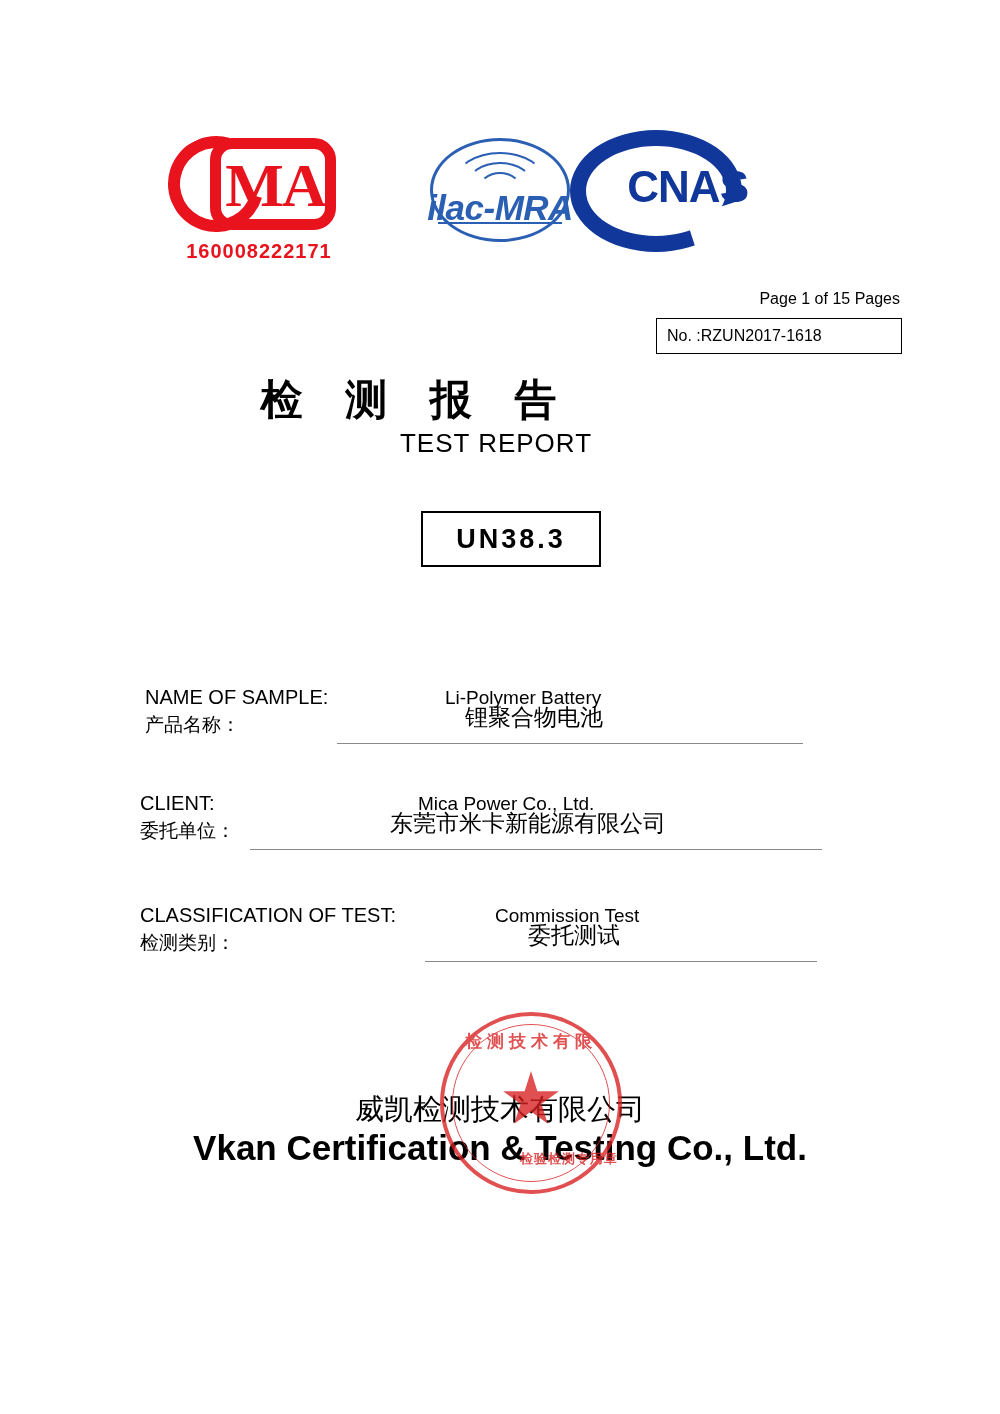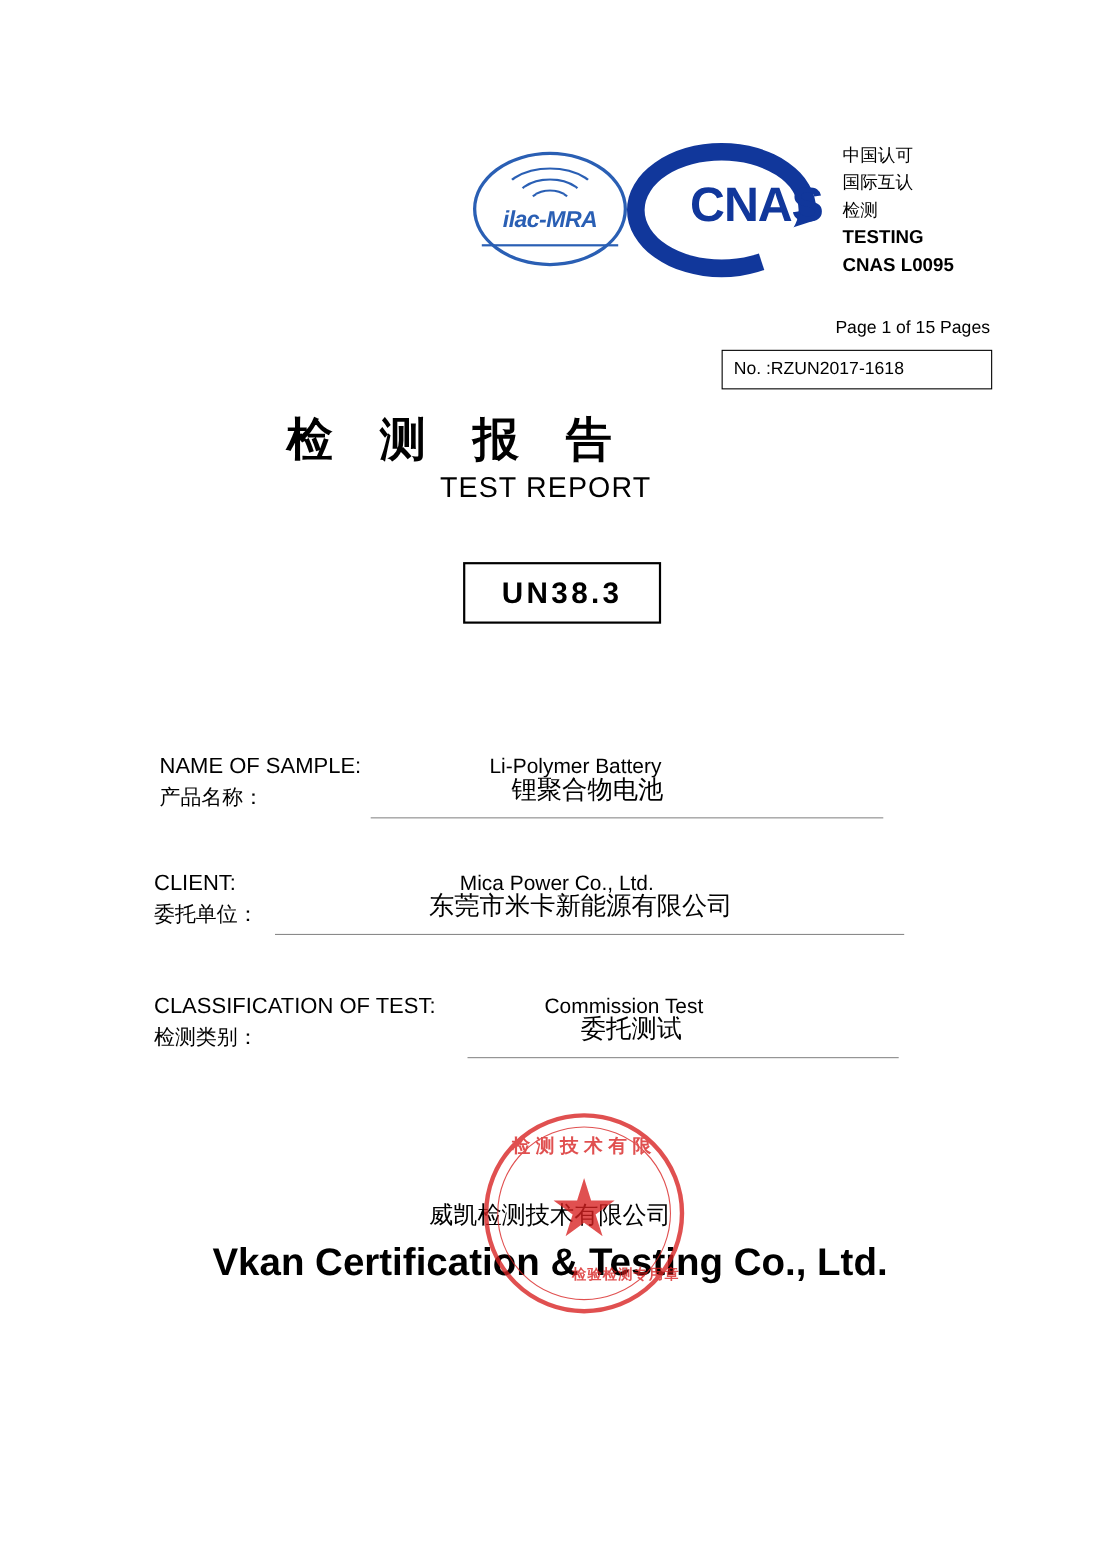--- a/index.html
+++ b/index.html
@@ -113,21 +113,21 @@
   .ilac-arc.a3 { left: 54px; top: 34px; width: 44px; height: 36px; }
   .ilac-text {
     position: absolute;
     left: 0;
     top: 50px;
     width: 152px;
     text-align: center;
     font-family: "Liberation Sans", sans-serif;
     font-weight: bold;
     font-style: italic;
-    font-size: 21px;
+    font-size: 35px;
     color: #2a5fb4;
     letter-spacing: -0.5px;
   }
   .ilac-line {
     position: absolute;
     left: 14px;
     top: 84px;
     width: 124px;
     height: 2px;
     background: #2a5fb4;
@@ -294,21 +294,21 @@
   #field-classification .rule { left: 285px; top: 57px; width: 392px; }
 
   
   .company-zh {
     position: absolute;
     top: 1090px;
     left: 0;
     width: 1000px;
     text-align: center;
     font-family: "DejaVu Sans", sans-serif;
-    font-size: 22px;
+    font-size: 29px;
   }
   .company-en {
     position: absolute;
     top: 1128px;
     left: 0;
     width: 1000px;
     text-align: center;
     font-size: 35px;
     font-weight: bold;
   }
@@ -367,43 +367,42 @@
     color: #d82020;
     letter-spacing: 1px;
     font-weight: bold;
   }
 </style>
 </head>
 <body>
 
 <div class="logo-row">
 
+  <div class="cma-logo">
+    <div class="cma-c"></div>
+    <div class="cma-box"></div>
+    <div class="cma-letters">MA</div>
+    <div class="cma-number">160008222171</div>
+  </div>
 
   <div class="ilac-logo">
     <div class="ilac-ring"></div>
     <div class="ilac-arc a1"></div>
     <div class="ilac-arc a2"></div>
     <div class="ilac-arc a3"></div>
     <div class="ilac-text">ilac-MRA</div>
     <div class="ilac-line"></div>
   </div>
 
   <div class="cnas-logo">
     <div class="cnas-disc"></div>
     <div class="cnas-cut"></div>
     <div class="cnas-text">CNAS</div>
   </div>
 
-  <div class="cnas-info">
-    <div class="zh">中国认可</div>
-    <div class="zh">国际互认</div>
-    <div class="zh">检测</div>
-    <div class="bold">TESTING</div>
-    <div class="bold">CNAS L0095</div>
-  </div>
 </div>
 
 <div class="page-info">Page 1 of 15 Pages</div>
 <div class="report-no-box">No. :RZUN2017-1618</div>
 
 <div class="title-zh">检 测 报 告</div>
 <div class="title-en">TEST REPORT</div>
 <div class="standard-box">UN38.3</div>
 
 <div class="field" id="field-sample">

